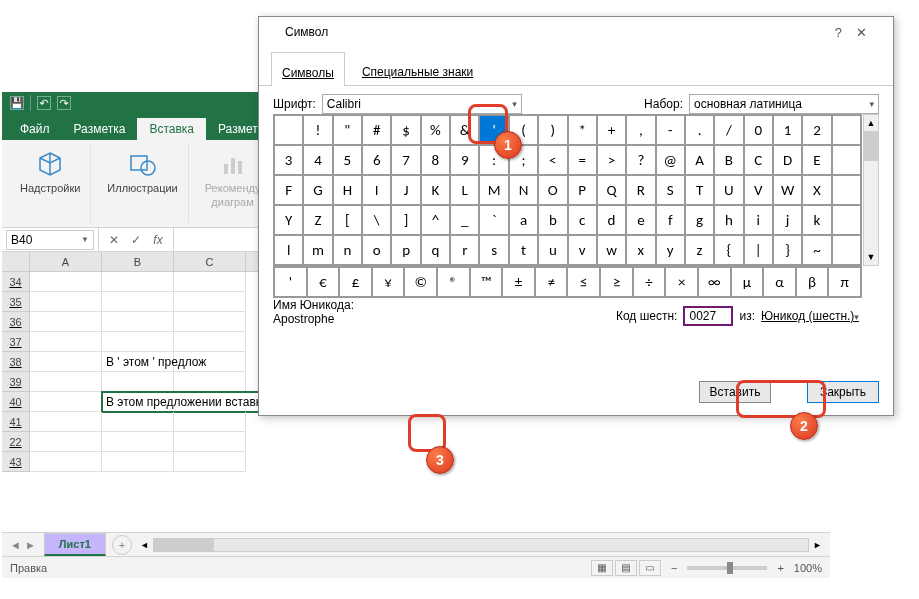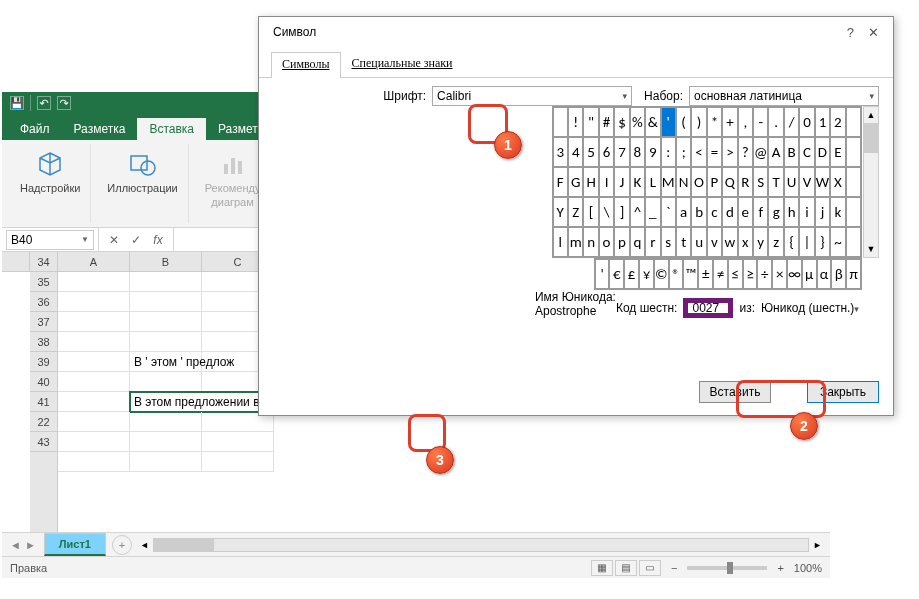--- a/index.html
+++ b/index.html
@@ -36,64 +36,64 @@
 .row-headers div { height: 20px; border-bottom: 1px solid #ccc; font-size: 11px; color: #444; display: flex; align-items: center; justify-content: center; }
 .cols { flex: 1; }
 .col-headers { display: flex; height: 20px; background: #e6e6e6; border-bottom: 1px solid #ccc; }
 .col-headers div { width: 72px; border-right: 1px solid #ccc; font-size: 11px; color: #444; display: flex; align-items: center; justify-content: center; }
 .cells { position: relative; }
 .cell-row { display: flex; height: 20px; }
 .cell-row div { width: 72px; border-right: 1px solid #e0e0e0; border-bottom: 1px solid #e0e0e0; font-size: 12px; padding: 0 4px; display: flex; align-items: center; white-space: nowrap; }
 
 .sheet-tabs { height: 24px; border-top: 1px solid #d4d4d4; display: flex; align-items: center; background: #f3f3f3; font-size: 11px; }
 .sheet-nav { display: flex; gap: 4px; padding: 0 8px; color: #888; }
-.sheet-tab { padding: 4px 14px; background: #7dd3fc; border: 1px solid #ccc; border-bottom: 2px solid #217346; font-weight: 600; color: #217346; }
+.sheet-tab { padding: 4px 14px; background: #c4b5fd; border: 1px solid #ccc; border-bottom: 2px solid #217346; font-weight: 600; color: #217346; }
 .sheet-add { width: 20px; height: 20px; border: 1px solid #ccc; border-radius: 50%; margin-left: 6px; display: flex; align-items: center; justify-content: center; color: #888; }
 .hscroll { flex: 1; display: flex; align-items: center; padding: 0 8px; gap: 4px; }
 .hscroll .track { flex: 1; height: 14px; background: #e8e8e8; border: 1px solid #ccc; position: relative; }
 .hscroll .thumb { position: absolute; left: 0; width: 60px; height: 100%; background: #cdcdcd; }
 
 .statusbar { height: 22px; background: #f3f3f3; border-top: 1px solid #d4d4d4; display: flex; align-items: center; justify-content: space-between; padding: 0 8px; font-size: 11px; color: #555; }
 .statusbar .right { display: flex; align-items: center; gap: 10px; }
 .view-btns { display: flex; gap: 2px; }
 .view-btn { width: 22px; height: 16px; border: 1px solid #ccc; display: flex; align-items: center; justify-content: center; font-size: 10px; }
 .zoom-slider { width: 80px; height: 4px; background: #ccc; position: relative; }
 .zoom-slider .handle { position: absolute; left: 50%; top: -4px; width: 6px; height: 12px; background: #888; }
 
 
 .dialog { position: absolute; left: 258px; top: 16px; width: 636px; height: 400px; background: #fff; border: 1px solid #888; box-shadow: 2px 2px 8px rgba(0,0,0,0.25); display: flex; flex-direction: column; }
-.dlg-title { height: 30px; display: flex; align-items: center; justify-content: space-between; padding: 0 14px; font-size: 12px; }
+.dlg-title { height: 30px; display: flex; align-items: center; justify-content: space-between; padding: 0 26px; font-size: 12px; }
 .dlg-title .ctrls { display: flex; gap: 14px; font-size: 13px; color: #555; }
 
 .dlg-tabs { display: flex; padding: 4px 12px 0; border-bottom: 1px solid #ccc; font-size: 12px; }
-.dlg-tab { padding: 4px 10px 6px; border: 1px solid transparent; border-bottom: none; text-decoration: underline; cursor: pointer; margin-right: 0; font-family: Liberation Serif, serif; }
+.dlg-tab { padding: 13px 10px 6px; border: 1px solid transparent; border-bottom: none; text-decoration: underline; cursor: pointer; margin-right: 6px; }
 .dlg-tab.active { border-color: #ccc; background: #fff; position: relative; top: 1px; text-decoration: underline; }
 
-.dlg-body { padding: 8px 14px; flex: 1; font-size: 12px; display: flex; flex-direction: column; gap: 0; align-items: flex-end; }
+.dlg-body { padding: 8px 14px; flex: 1; font-size: 12px; display: flex; flex-direction: column; gap: 0; }
 .font-row { display: flex; align-items: center; gap: 6px; }
 .font-row label { font-size: 12px; }
 .font-row select, .font-row .sel { border: 1px solid #aaa; height: 20px; font-size: 12px; padding: 0 4px; background: #fff; display: flex; align-items: center; justify-content: space-between; }
 .sel .dd { font-size: 9px; color: #555; }
 
 .char-grid { border: 0.5px solid #999; display: grid; grid-template-columns: repeat(20, 1fr); position: relative; }
 .char-grid .ch { border: 0.5px solid #999; height: 30px; display: flex; align-items: center; justify-content: center; font-size: 15px; font-family: Calibri, sans-serif; cursor: pointer; }
 .char-grid .ch.sel { background: #0078d7; color: #fff; }
 .vscroll { position: absolute; right: -17px; top: 0; bottom: 0; width: 16px; background: #f0f0f0; border: 1px solid #ccc; display: flex; flex-direction: column; }
 .vscroll .arr { height: 16px; display: flex; align-items: center; justify-content: center; font-size: 9px; }
 .vscroll .vtrack { flex: 1; position: relative; }
 .vscroll .vthumb { position: absolute; top: 0; width: 100%; height: 30px; background: #cdcdcd; }
 
 .recent-row .char-grid { grid-template-columns: repeat(16, 1fr); }
 .recent-row .ch { height: 30px; }
 
 .unicode-row { display: flex; justify-content: space-between; align-items: flex-end; }
 .unicode-left { font-size: 12px; }
 .unicode-right { display: flex; align-items: center; gap: 6px; }
-.unicode-right input { width: 50px; height: 20px; border: 5px solid #701a75; font-size: 12px; padding: 0 4px; }
-.unicode-right .sel { width: 118px; }
+.unicode-right input { width: 50px; height: 20px; border: 2px solid #701a75; font-size: 12px; padding: 0 4px; }
+.unicode-right .sel { width: 118px; text-decoration: underline; }
 
 .dlg-footer { display: flex; justify-content: flex-end; gap: 8px; padding: 8px 14px 12px; }
 .dlg-btn { min-width: 72px; height: 22px; border: 1px solid #888; background: #e8e8e8; font-size: 12px; cursor: pointer; margin-left: 28px; }
 .dlg-btn.primary { border: 1px solid #0078d7; }
 
 
 .callout { position: absolute; border: 3px solid #e03c2a; border-radius: 8px; pointer-events: none; }
 .callout-num { position: absolute; width: 28px; height: 28px; border-radius: 50%; background: radial-gradient(circle at 35% 30%, #ff7b4a, #d8371f); color: #fff; font-weight: bold; display: flex; align-items: center; justify-content: center; font-size: 14px; box-shadow: 1px 1px 3px rgba(0,0,0,0.4); border: 1px solid #b52a15; }
 
 
@@ -161,21 +161,21 @@
     </div>
     <div class="fx-btns">
       <span class="fx-btn">✕</span>
       <span class="fx-btn">✓</span>
       <span class="fx-btn fx-label">fx</span>
     </div>
     <input class="formula-input" value="" style="">
   </div>
 
   <div class="grid-area">
-    <div style="display:flex;flex-direction:row;">
+    <div style="display:flex;flex-direction:column;text-decoration:underline;">
       <div style="width:28px;height:20px;background:#e6e6e6;border-right:1px solid #ccc;border-bottom:1px solid #ccc;"></div>
       <div class="row-headers">
         <div>34</div>
           <div>35</div>
           <div>36</div>
           <div>37</div>
           <div>38</div>
           <div>39</div>
           <div>40</div>
           <div>41</div>

